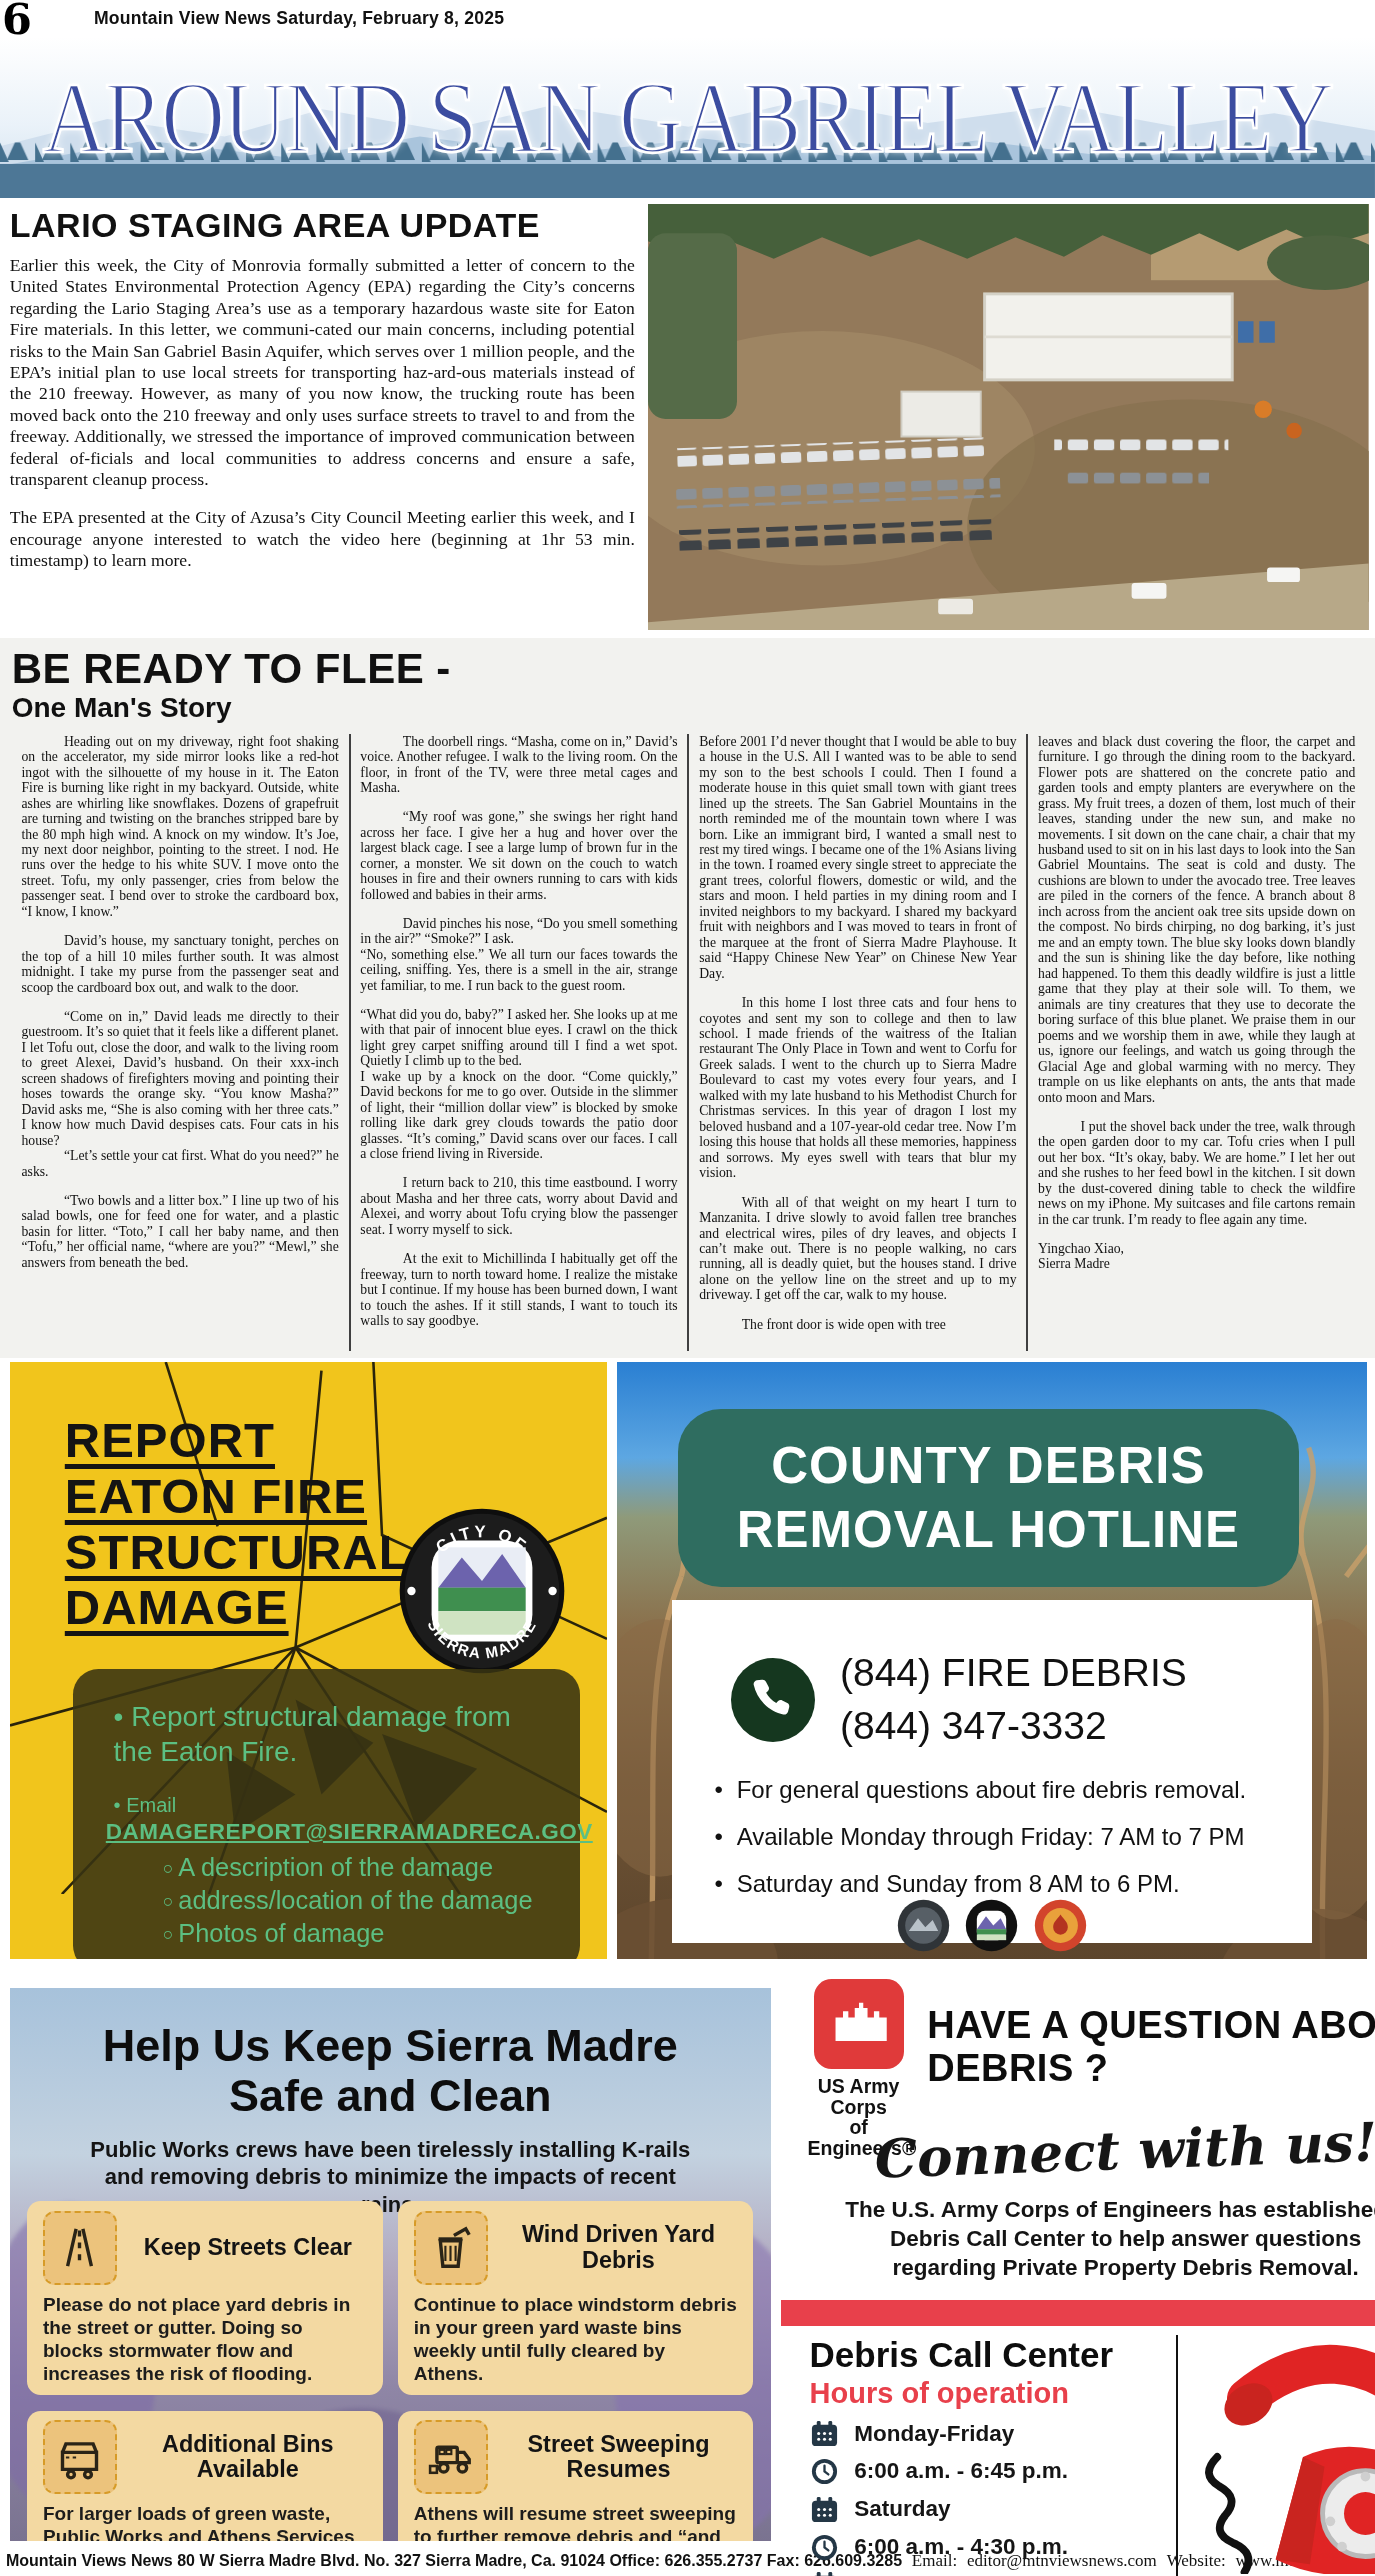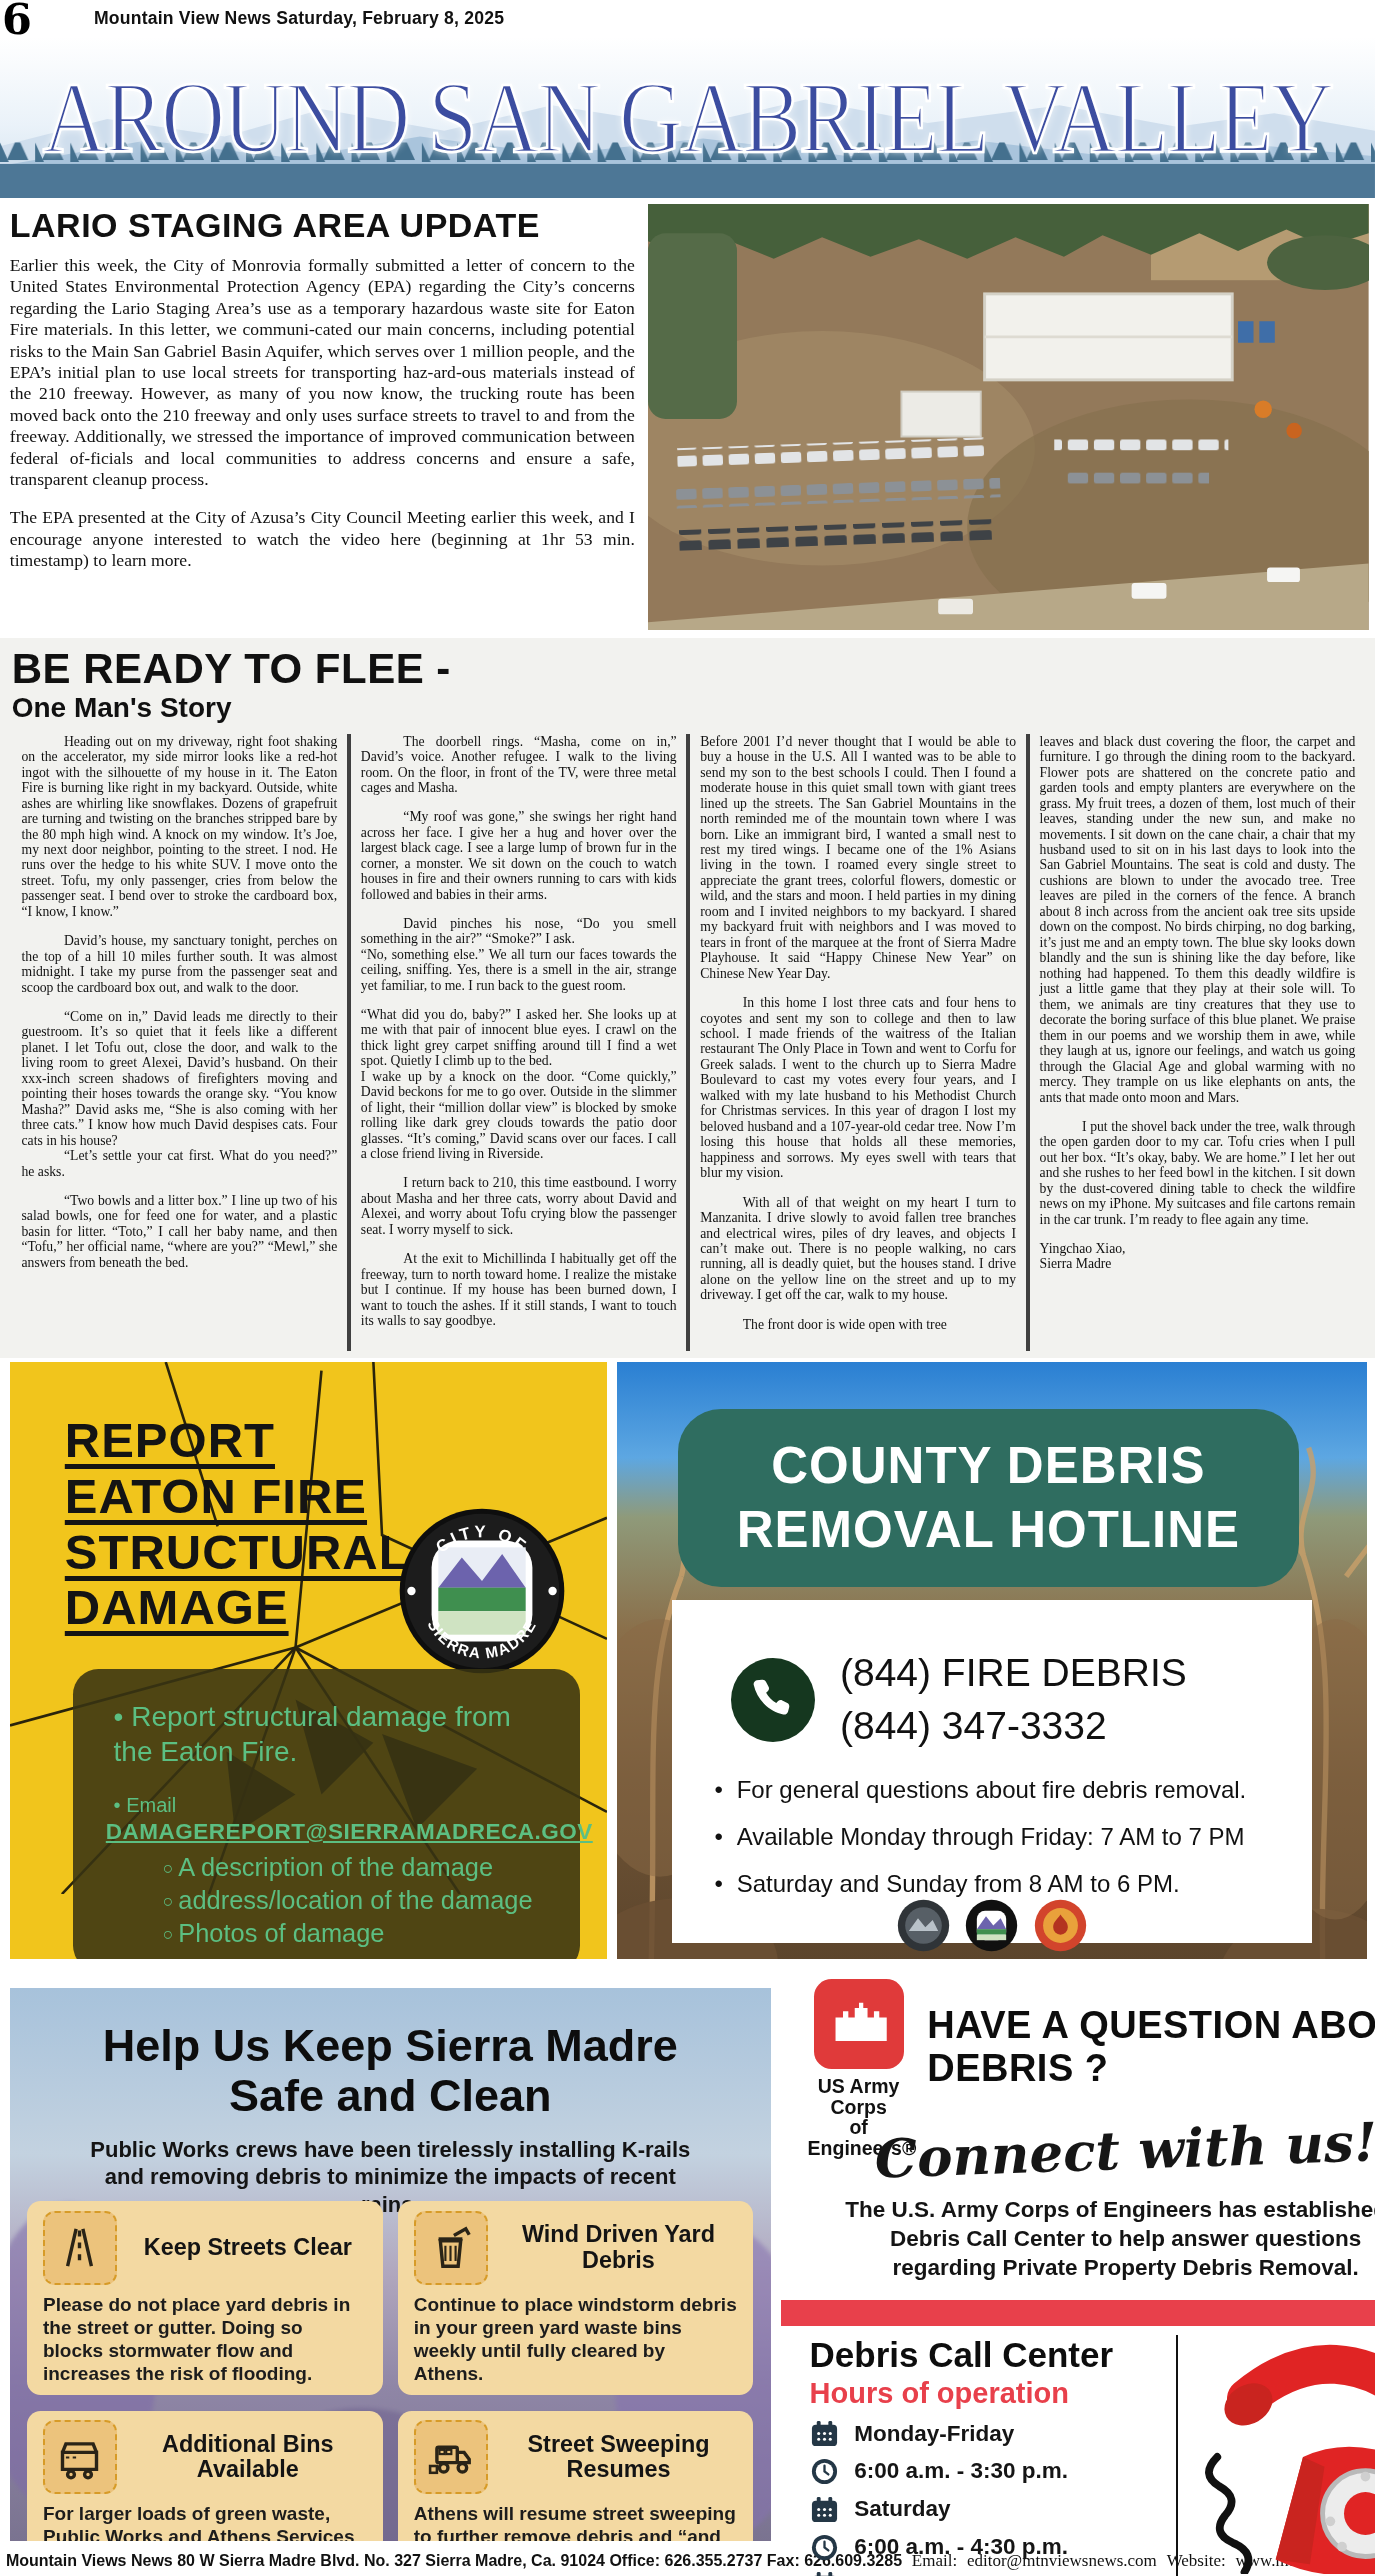--- a/index.html
+++ b/index.html
@@ -32,21 +32,21 @@
   .lario-photo svg{display:block;width:100%;height:100%;}
 
   
   .story{height:720px;background:#f2f2ef;padding:9.8px 9.8px 0 11.7px;box-sizing:border-box;}
   .story-head{font-family:"Liberation Sans",sans-serif;font-weight:800;font-size:42px;
               letter-spacing:0.5px;line-height:1;}
   .story-sub{font-family:"Liberation Sans",sans-serif;font-weight:700;font-size:28px;
              margin:2px 0 9.8px 0;}
   .cols{display:flex;align-items:stretch;height:617px;overflow:hidden;}
   .col{flex:1;padding:0 9.8px;font-size:13.7px;line-height:1.13;text-align:justify;}
-  .col + .col{border-left:4px solid #404040;}
+  .col + .col{border-left:2px solid #404040;}
   .col p{margin:0;}
   .col p.ind{text-indent:3.1em;}
   .col p.gap{margin-top:13.7px;}
 
   
   .adrow1{height:601px;display:flex;gap:9.8px;padding:3.9px 7.8px 0 9.8px;box-sizing:border-box;}
 
   
   .report{width:597px;flex:none;background:#f1c51c;position:relative;overflow:hidden;}
   .cracks{position:absolute;inset:0;pointer-events:none;}
@@ -491,21 +491,21 @@
                 </g>
               </svg>
             <div class="t">Monday-Friday</div>
           </div>
           <div class="cc-row">
             <svg viewBox="0 0 30 30">
                 <circle cx="15" cy="15" r="13" fill="#243746"></circle>
                 <circle cx="15" cy="15" r="9" fill="#fff"></circle>
                 <path d="M15 9 v6 l4 3" stroke="#243746" stroke-width="2.4" fill="none" stroke-linecap="round"></path>
               </svg>
-            <div class="t">6:00 a.m. - 3:30 p.m.</div>
+            <div class="t">6:00 a.m. - 6:45 p.m.</div>
           </div>
           <div class="cc-row">
             <svg viewBox="0 0 30 30">
                 <rect x="2" y="6" width="26" height="22" rx="4" fill="#243746"></rect>
                 <rect x="7" y="2" width="4" height="7" rx="1.5" fill="#243746"></rect>
                 <rect x="19" y="2" width="4" height="7" rx="1.5" fill="#243746"></rect>
                 <g fill="#fff">
                   <circle cx="9" cy="15" r="1.6"></circle>
                   <circle cx="15" cy="15" r="1.6"></circle>
                   <circle cx="21" cy="15" r="1.6"></circle>

